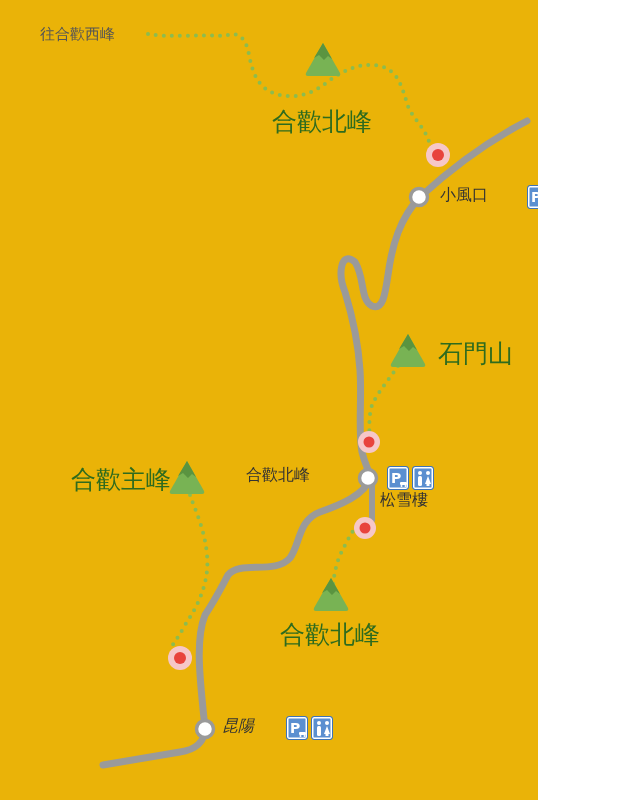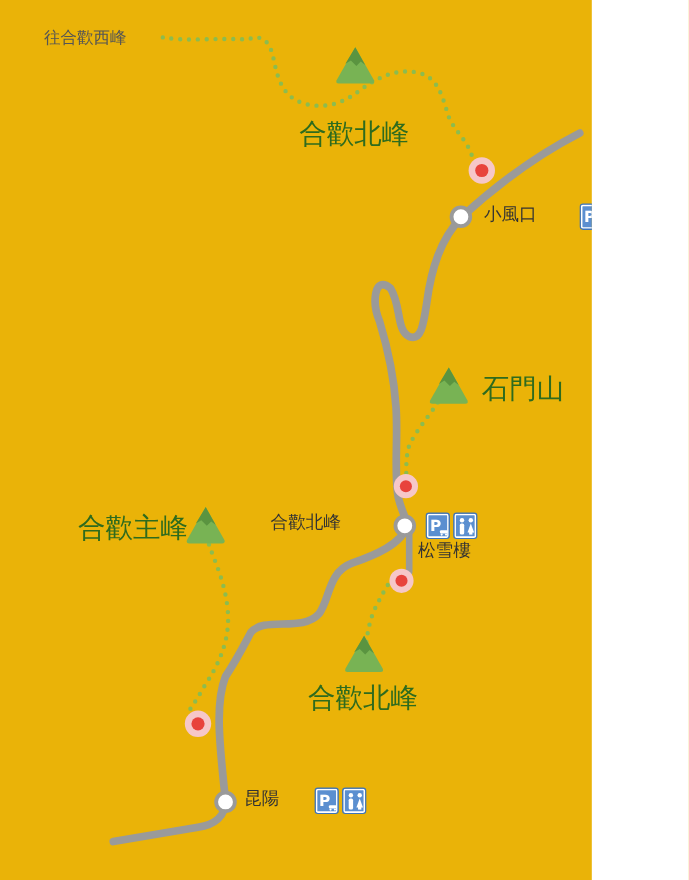--- a/index.html
+++ b/index.html
@@ -85,21 +85,21 @@
   <div class="lbl dir" style="left:40px; top:27px;">往合歡西峰</div>
 
   <div class="lbl peak" style="left:272px; top:109px;">合歡北峰</div>
   <div class="lbl peak" style="left:438px; top:341px;">石門山</div>
   <div class="lbl peak" style="left:71px; top:467px;">合歡主峰</div>
   <div class="lbl peak" style="left:280px; top:622px;">合歡北峰</div>
 
   <div class="lbl stop" style="left:440px; top:187px;">小風口</div>
   <div class="lbl stop" style="left:246px; top:467px;">合歡北峰</div>
   <div class="lbl stop" style="left:380px; top:492px;">松雪樓</div>
-  <div class="lbl stop" style="left:222px; top:718px;">昆陽</div>
+  <div class="lbl stop" style="left:222px; top:718px;font-style:italic;">昆陽</div>
 
   <div class="fac" style="left:527px; top:185px;">
     <div class="ic">
       <svg width="22" height="24" viewBox="0 0 22 24">
           <text x="3" y="16" font-family="DejaVu Sans, sans-serif" font-size="14" font-weight="bold" fill="#ffffff">P</text>
           <rect x="12" y="15" width="7" height="3" rx="1" fill="#ffffff"></rect>
           <circle cx="13.5" cy="19" r="1" fill="#ffffff"></circle>
           <circle cx="17.5" cy="19" r="1" fill="#ffffff"></circle>
         </svg>
     </div>

